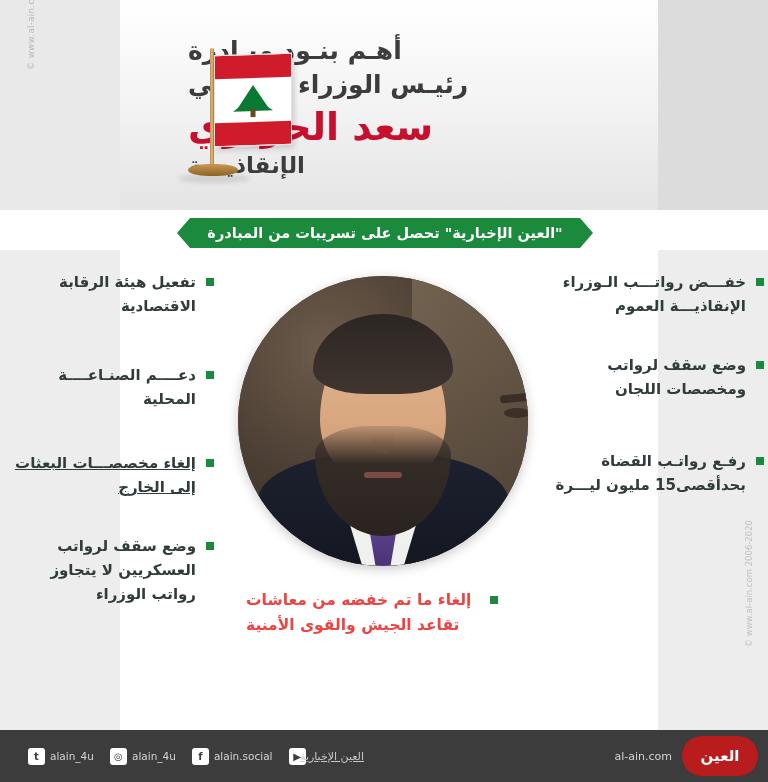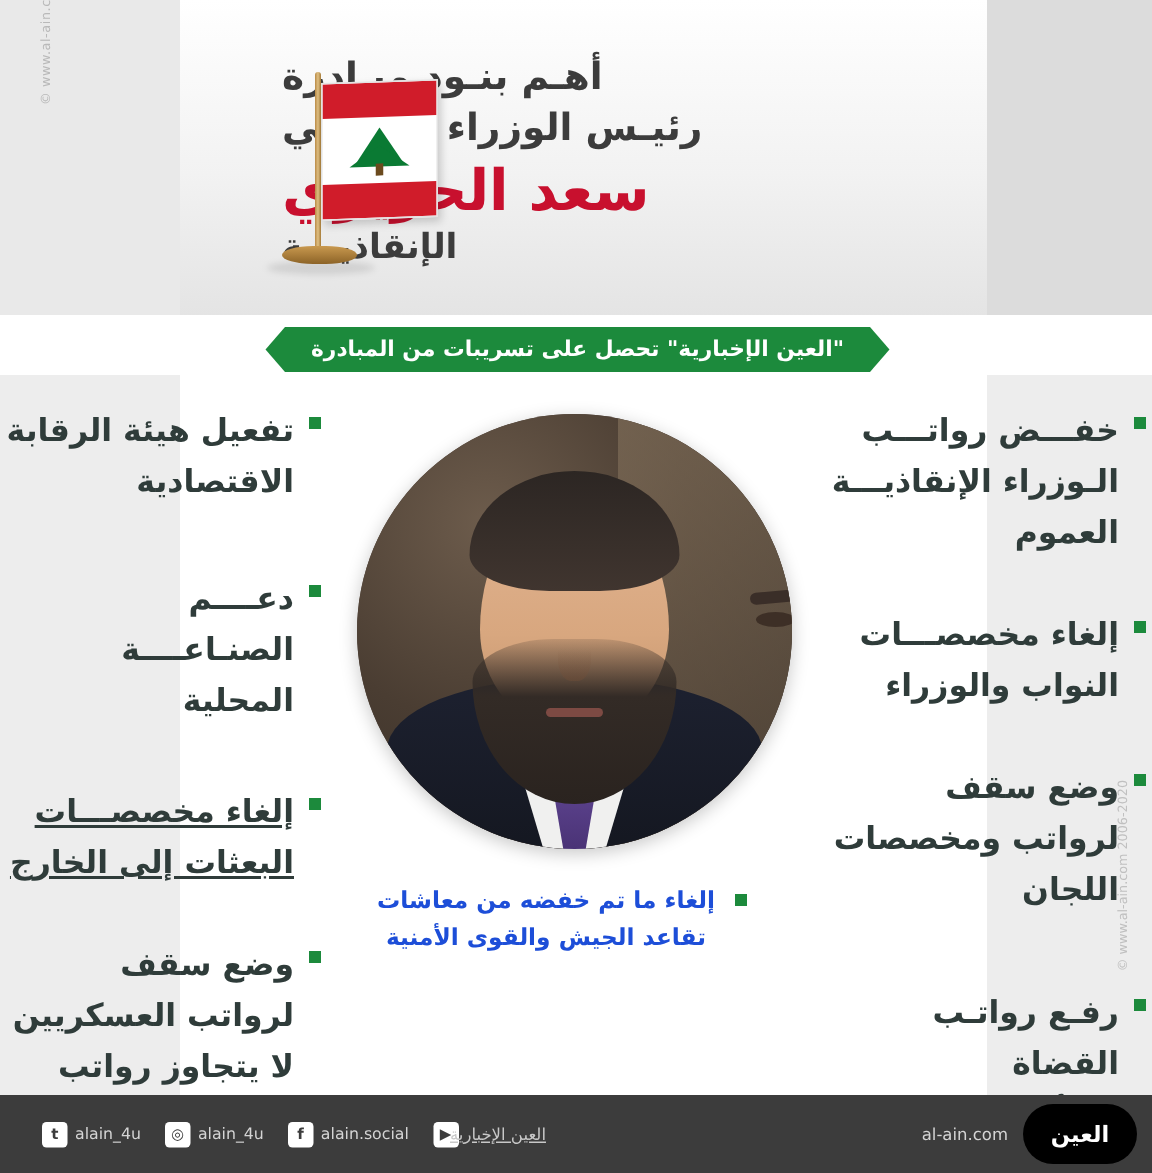--- a/index.html
+++ b/index.html
@@ -275,42 +275,42 @@
     width: 210px;
   }
   .col-right { right: 4px; }
   .col-left  { left: 4px; }
 
   .bullet {
     position: relative;
     padding-right: 18px;
     margin-bottom: 34px;
     color: #2f3c3a;
-    font-size: 21px;
+    font-size: 15px;
     line-height: 1.62;
     text-align: right;
     direction: rtl;
     font-weight: 600;
   }
   .bullet .sq {
     position: absolute;
     top: 8px; right: 0;
     width: 8px; height: 8px;
     background: #1c8a3c;
   }
 
   
   .bottom-center {
     position: absolute;
     top: 338px; left: 246px;
     width: 250px;
-    color: #1d4ed8;
+    color: #ef4444;
     font-size: 15.5px;
     line-height: 1.62;
-    text-align: center;
+    text-align: left;
     direction: rtl;
     font-weight: 600;
     padding-right: 14px;
   }
   .bottom-center .sq {
     position: absolute;
     top: 8px; right: -2px;
     width: 8px; height: 8px;
     background: #1c8a3c;
   }
@@ -357,21 +357,21 @@
     position: absolute;
     right: 96px;
     font-size: 11px;
     color: #d4d4d4;
     direction: ltr;
   }
   .logo {
     position: absolute;
     right: 10px; top: 6px;
     width: 76px; height: 40px;
-    background: #000000;
+    background: #b91c1c;
     border-radius: 20px;
     display: flex;
     align-items: center;
     justify-content: center;
     color: #ffffff;
     font-size: 15px;
     font-weight: bold;
     direction: rtl;
     line-height: 1;
   }
@@ -432,21 +432,20 @@
       <div class="mouth"></div>
     </div>
 
     <div class="col col-right">
       <div class="bullet">
         <span class="sq"></span>
         <span>خفـــض رواتـــب الـوزراء الإنقاذيـــة العموم</span>
       </div>
       <div class="bullet">
         <span class="sq"></span>
-        <span>إلغاء مخصصـــات النواب والوزراء</span>
       </div>
       <div class="bullet">
         <span class="sq"></span>
         <span>وضع سقف لرواتب ومخصصات اللجان</span>
       </div>
       <div class="bullet" style="margin-top:48px;text-align:right;">
         <span class="sq"></span>
         <span>رفـع رواتـب القضاة بحدأقصى15 مليون ليـــرة</span>
       </div>
     </div>

